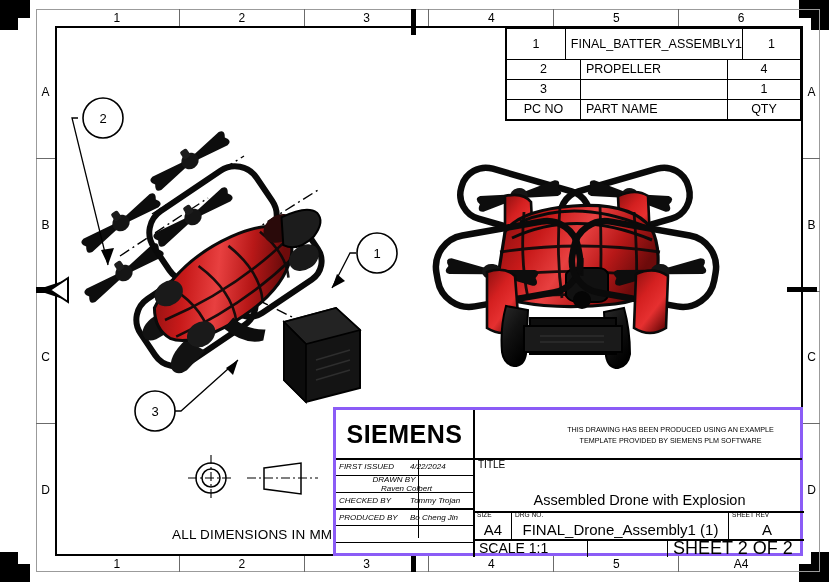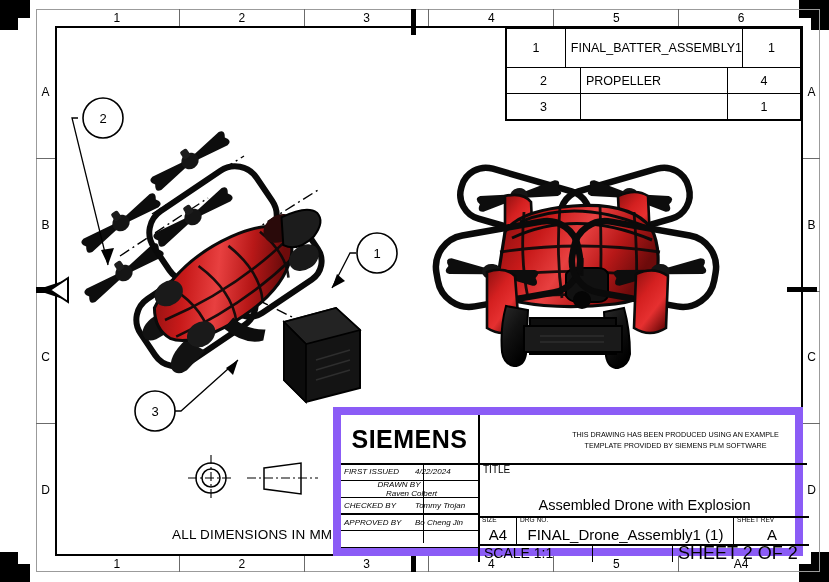--- a/index.html
+++ b/index.html
@@ -60,21 +60,21 @@
   #bom .bc{display:flex;align-items:center;justify-content:center;
            font-size:12.5px;border-right:1.6px solid #000;box-sizing:border-box;}
   #bom .bc:last-child{border-right:none;}
   #bom .bc.pc{width:74px;}
   #bom .bc.name{flex:1;justify-content:flex-start;padding-left:5px;
                 text-align:right;line-height:1.12;}
   #bom .bc.qty{width:72px;}
 
   
   #titleblock{position:absolute;left:333px;top:407px;width:470px;height:149px;
-              border:8px solid #8b5cf6;box-sizing:border-box;background:#fff;}
+              border:3px solid #8b5cf6;box-sizing:border-box;background:#fff;}
   .tb-line{position:absolute;background:#000;}
 
   #siemens{position:absolute;left:0;top:0;width:137px;height:48px;
            display:flex;align-items:center;justify-content:center;}
   #siemens span{font-size:25px;font-weight:bold;letter-spacing:0.5px;}
 
   #disclaimer{position:absolute;left:139px;top:0;width:329px;height:52px;
               display:flex;align-items:center;justify-content:center;
               text-align:center;font-size:7.2px;line-height:1.5;padding:0 0;
               box-sizing:border-box;margin-left:31px;}
@@ -422,20 +422,25 @@
     <div class="brow">
       <div class="bc pc">2</div>
       <div class="bc name">PROPELLER</div>
       <div class="bc qty">4</div>
     </div>
     <div class="brow">
       <div class="bc pc">3</div>
       <div class="bc name"></div>
       <div class="bc qty">1</div>
     </div>
+    <div class="brow">
+      <div class="bc pc">PC NO</div>
+      <div class="bc name">PART NAME</div>
+      <div class="bc qty">QTY</div>
+    </div>
   </div>
 
   <div id="dimnote">ALL DIMENSIONS IN MM</div>
 
   <div id="titleblock">
 
     <div id="siemens">
       <span>SIEMENS</span>
     </div>
 
@@ -464,21 +469,21 @@
     </div>
     <div class="tb-line" style="left:0;top:81.6px;width:137px;height:1.3px;"></div>
 
     <div class="meta-row" style="top:82px;">
       <div class="lbl">CHECKED BY</div>
       <div class="val">Tommy Trojan</div>
     </div>
     <div class="tb-line" style="left:0;top:98.4px;width:137px;height:1.3px;"></div>
 
     <div class="meta-row" style="top:99px;">
-      <div class="lbl">APPROVED BY</div>
+      <div class="lbl">PRODUCED BY</div>
       <div class="val">Bo Cheng Jin</div>
     </div>
     <div class="tb-line" style="left:0;top:115.2px;width:137px;height:1.3px;"></div>
 
     <div class="meta-row" style="top:116px;">
       <div class="lbl"></div>
       <div class="val"></div>
     </div>
     <div class="tb-line" style="left:0;top:132px;width:137px;height:1.3px;"></div>
 

